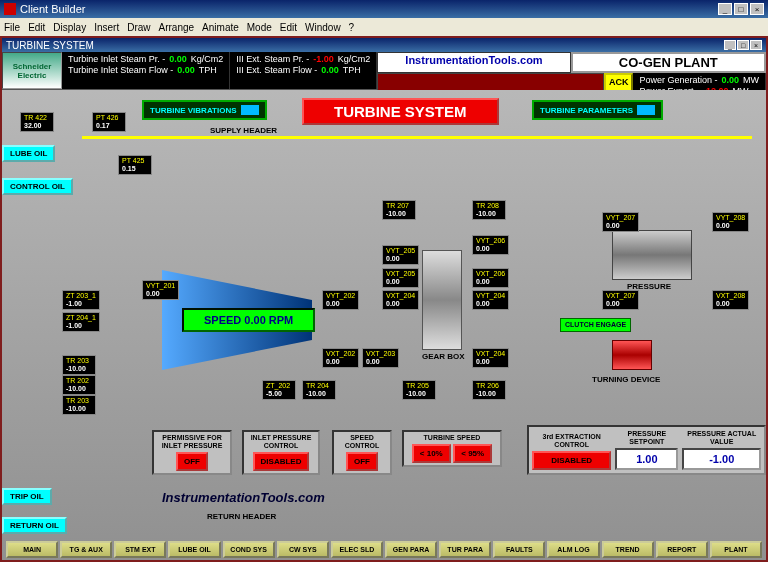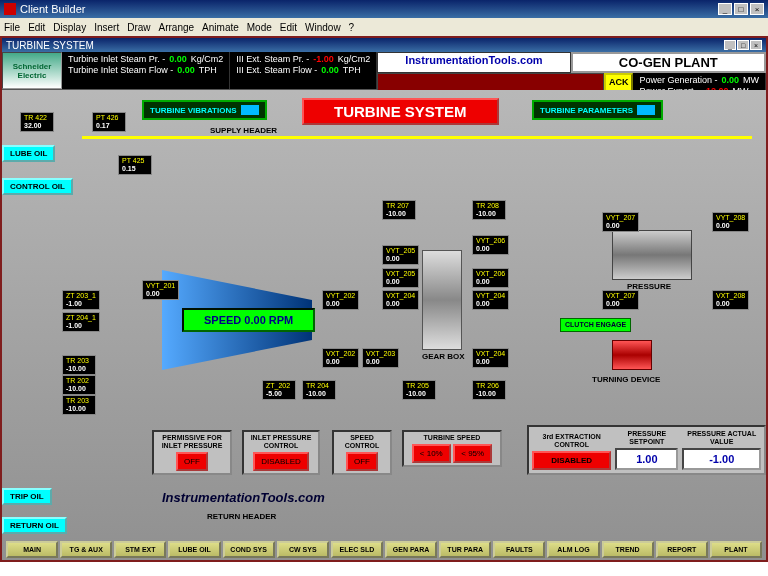--- a/index.html
+++ b/index.html
@@ -33,21 +33,21 @@
 .tagbox{position:absolute;background:#000;border:1px solid #888;padding:1px 3px;font-size:7px;line-height:8px;min-width:34px}
 .tagbox .tn{color:#ff0}
 .tagbox .tv{color:#fff;font-weight:bold}
 .sidebtn{position:absolute;background:#0ff;border:2px outset #8ff;padding:2px 6px;font-size:8px;font-weight:bold;color:#000}
 .grnbtn{position:absolute;background:#003300;border:2px solid #0a0;padding:3px 6px;font-size:8px;color:#0ff;font-weight:bold;display:flex;align-items:center;gap:4px}
 .grnbtn .ic{width:18px;height:10px;background:#0bf}
 .speeddisp{position:absolute;background:#0f0;border:2px inset #060;padding:4px 20px;font-size:11px;font-weight:bold;color:#008}
 .complbl{position:absolute;font-size:8px;font-weight:bold;color:#000}
 .ctlbox{position:absolute;background:#c0c0c0;border:2px inset #888;padding:2px;text-align:center}
 .ctlbox .cl{font-size:7px;font-weight:bold;color:#000;line-height:8px;margin-bottom:2px}
-.ctlbox .cb{background:#e00;color:#000;font-weight:normal;font-size:8px;padding:3px 6px;border:2px outset #f55;display:inline-block}
+.ctlbox .cb{background:#e00;color:#000;font-weight:bold;font-size:8px;padding:3px 6px;border:2px outset #f55;display:inline-block}
 .extraction{position:absolute;background:#c0c0c0;border:2px inset #888;padding:3px;display:flex;gap:4px;align-items:flex-end}
 .extraction .col{text-align:center}
 .extraction .col .cl{font-size:7px;font-weight:bold;line-height:8px;margin-bottom:2px}
 .extraction .redv{background:#e00;border:2px outset #f55;padding:3px 4px;font-size:8px;font-weight:bold}
 .extraction .numv{background:#fff;border:2px inset #999;padding:3px 8px;font-size:11px;font-weight:bold;color:#00a}
 .navbar{position:absolute;bottom:2px;left:4px;right:4px;display:flex;gap:2px}
 .navbar .nb{flex:1;background:linear-gradient(#dd8,#bb6);border:2px outset #cc9;padding:3px 0;font-size:7px;font-weight:bold;text-align:center;color:#000}
 .watermark{position:absolute;font-size:13px;font-weight:bold;color:#003;font-style:italic}
 .hdrtxt{position:absolute;font-size:8px;font-weight:bold;color:#000}
 .clutch{position:absolute;background:#0f0;border:1px solid #060;padding:2px 4px;font-size:7px;font-weight:bold;color:#003;text-align:center;line-height:8px}

